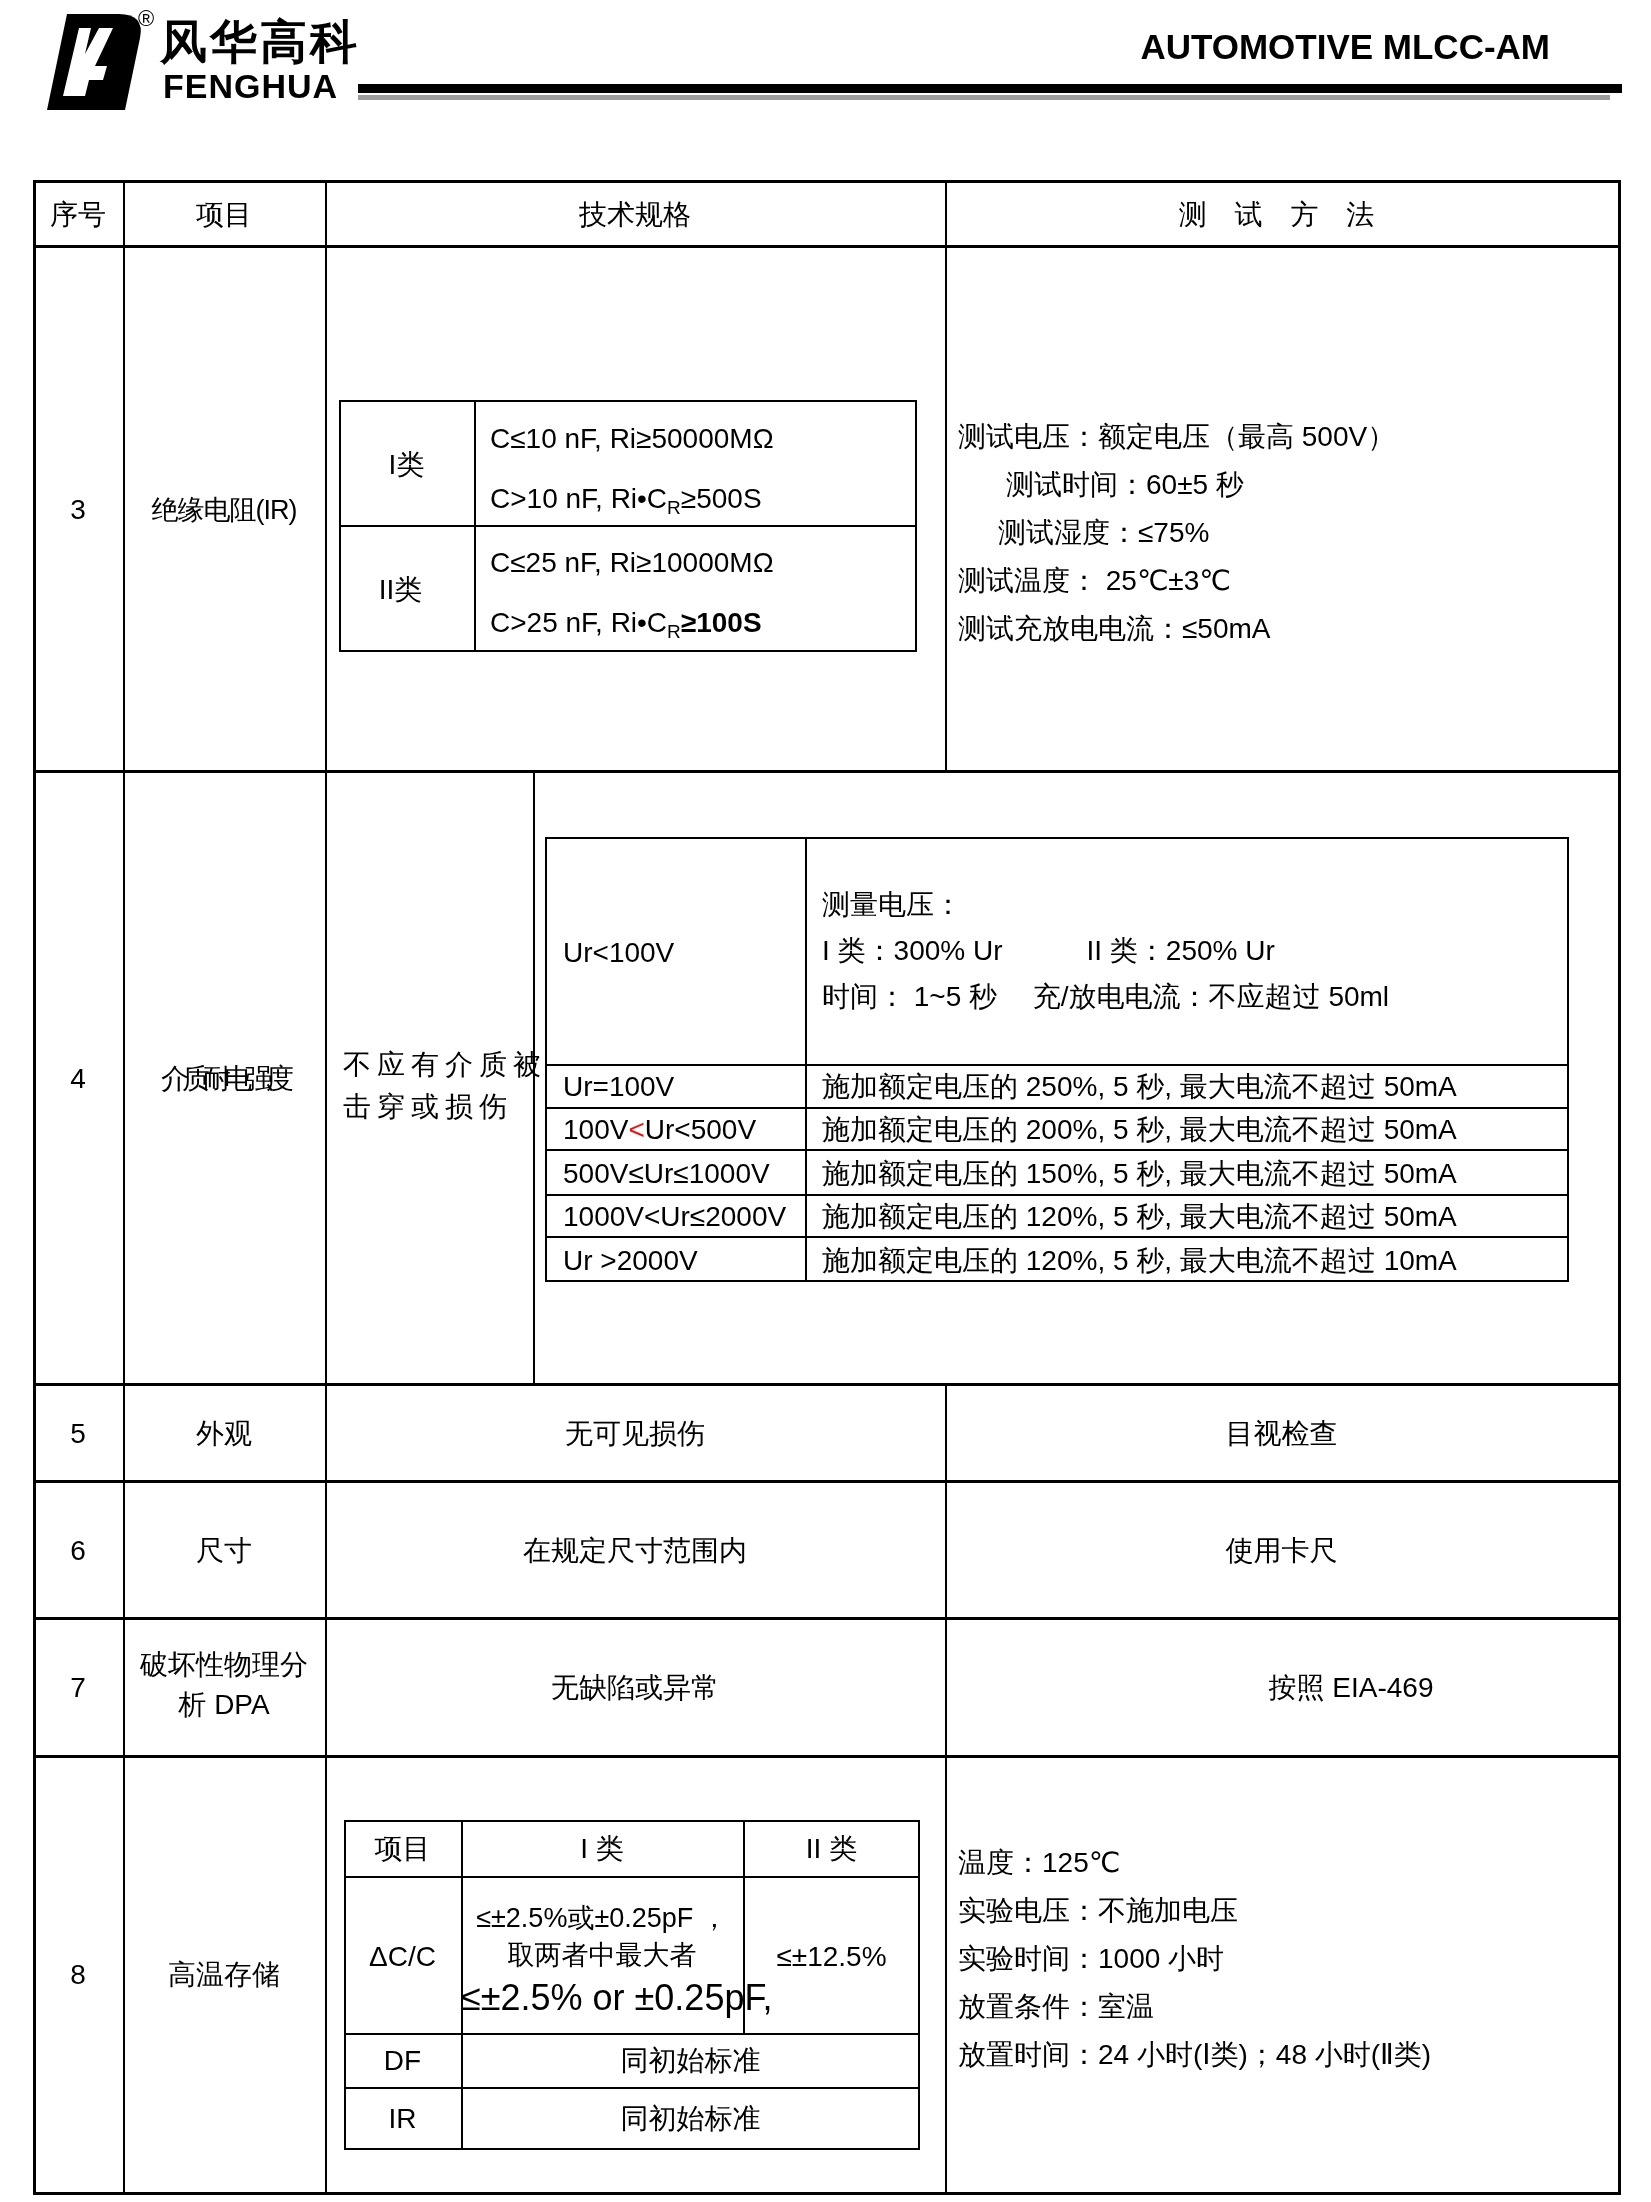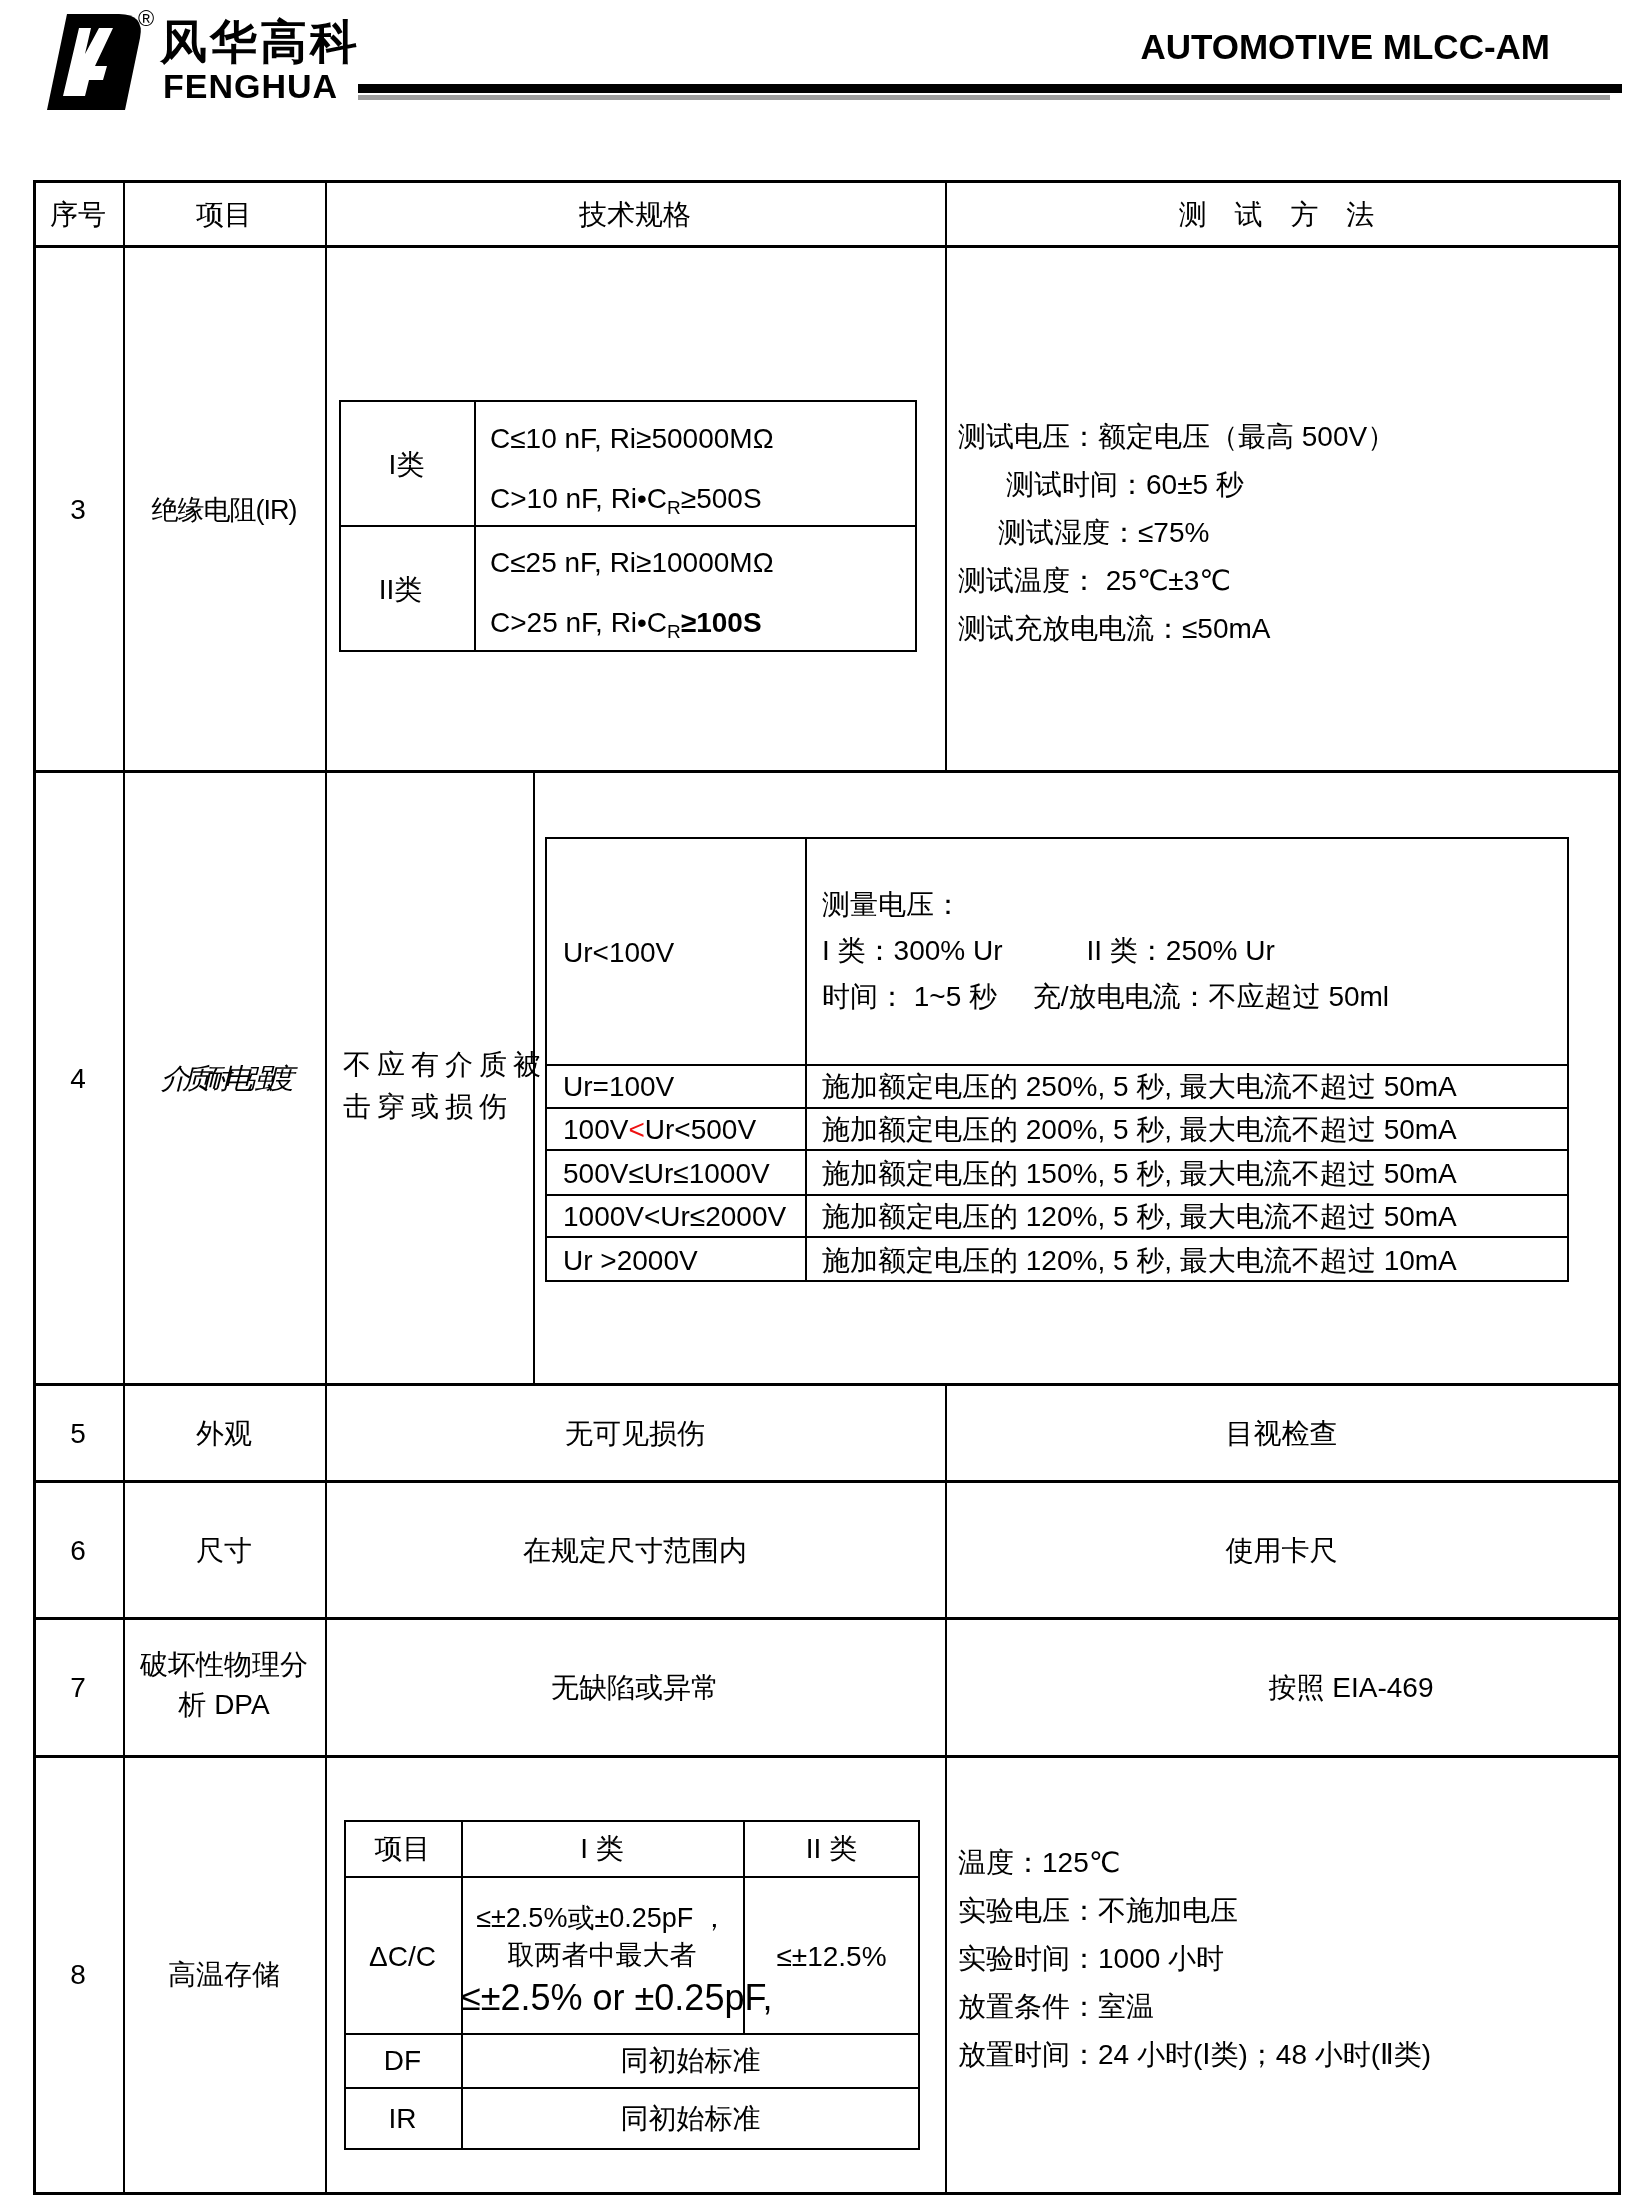--- a/index.html
+++ b/index.html
@@ -76,21 +76,21 @@
 
     <div class="tx" style="left:958px;top:420px;">测试电压：额定电压（最高 500V）</div>
     <div class="tx" style="left:958px;top:468px;margin-left:48px;">测试时间：60±5 秒</div>
     <div class="tx" style="left:998px;top:516px;">测试湿度：≤75%</div>
     <div class="tx" style="left:958px;top:564px;">测试温度： 25℃±3℃</div>
     <div class="tx" style="left:958px;top:612px;">测试充放电电流：≤50mA</div>
   </div>
 
   <div>
     <div class="tx ctr" style="left:33px;top:1062px;width:90px;">4</div>
-    <div class="tx ctr" style="left:123px;top:1062px;width:202px;letter-spacing:-7px;font-style:italic;">介质耐电强度</div>
+    <div class="tx ctr" style="left:123px;top:1062px;width:202px;letter-spacing:-7px;">介质耐电强度</div>
     <div class="tx" style="left:343px;top:1048px;letter-spacing:6px;">不应有介质被</div>
     <div class="tx" style="left:343px;top:1090px;letter-spacing:6px;">击穿或损伤</div>
 
     <div class="box" style="left:545px;top:837px;width:1020px;height:441px;"></div>
     <div class="vl" style="left:805px;top:837px;height:445px;"></div>
     <div class="hl" style="left:545px;top:1064px;width:1024px;height:2px;"></div>
     <div class="hl" style="left:545px;top:1107px;width:1024px;height:2px;"></div>
     <div class="hl" style="left:545px;top:1149px;width:1024px;height:2px;"></div>
     <div class="hl" style="left:545px;top:1194px;width:1024px;height:2px;"></div>
     <div class="hl" style="left:545px;top:1236px;width:1024px;height:2px;"></div>

